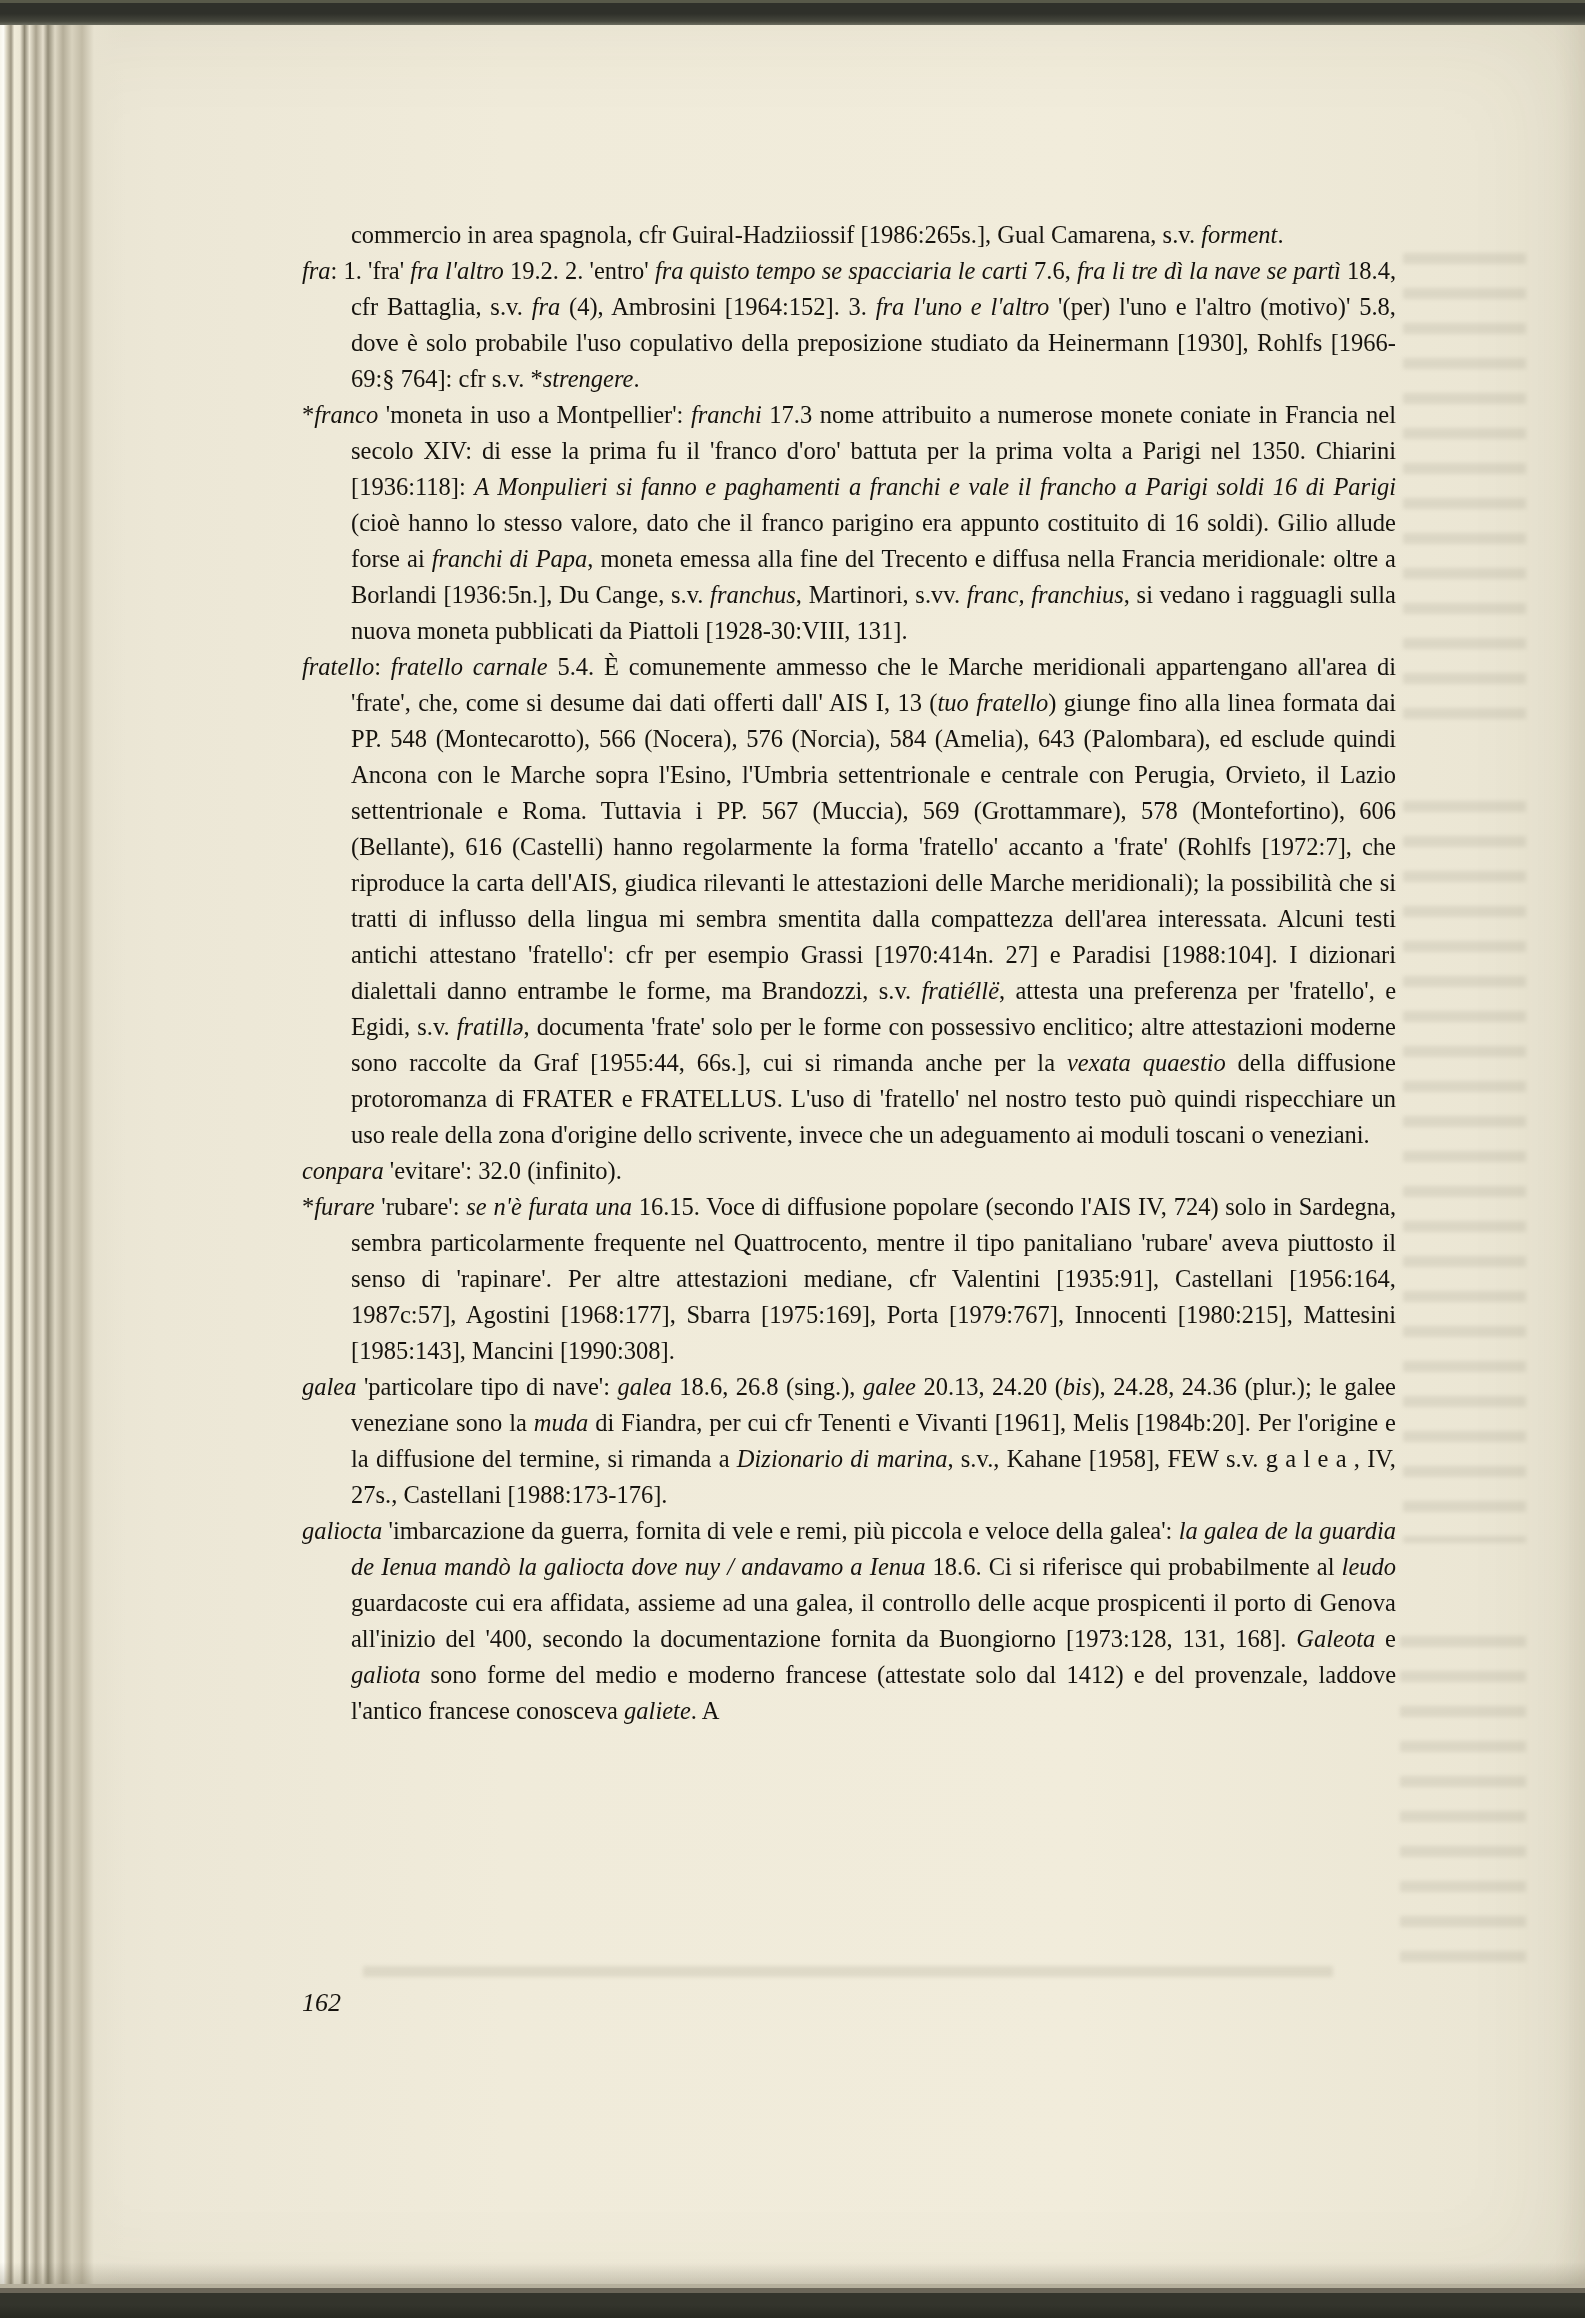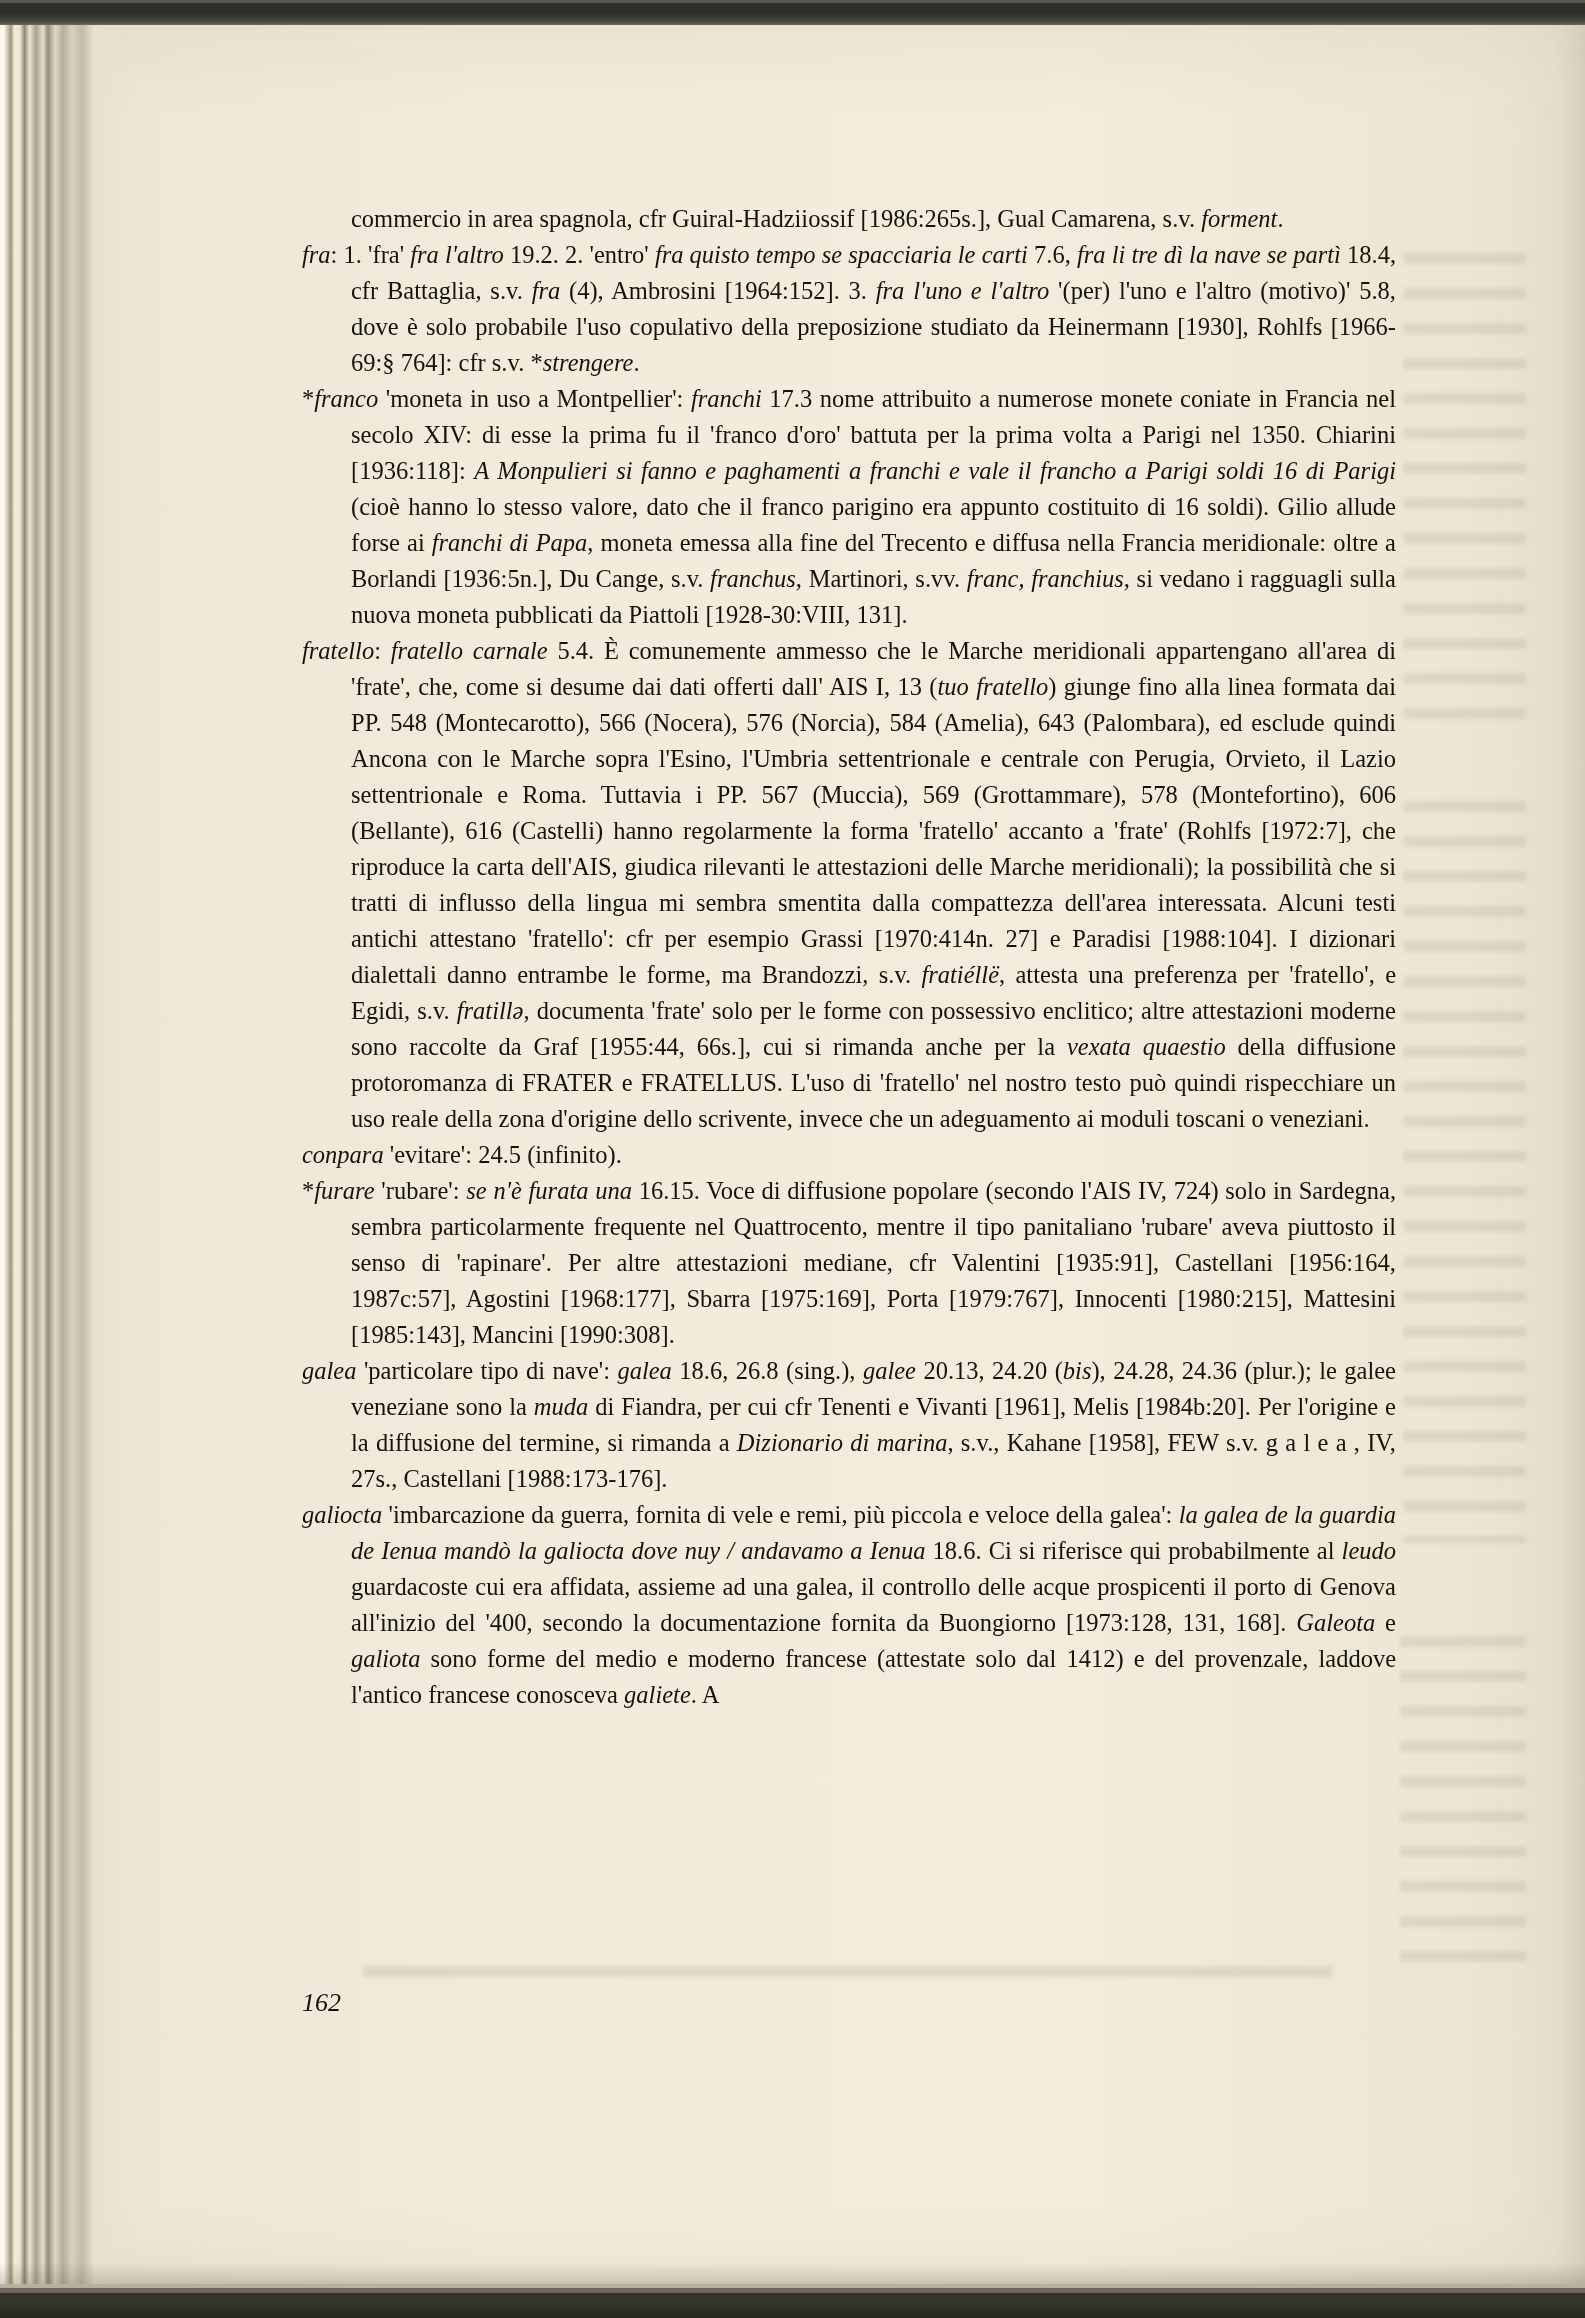--- a/index.html
+++ b/index.html
@@ -57,21 +57,21 @@
     background: #8f8a74; opacity: 0.18; filter: blur(2.1px);
   }
   
   .text-block {
     position: absolute; left: 302px; top: 201px; width: 1094px;
     font-size: 24.5px; line-height: 36px;
     color: #16130e;
     text-align: justify;
   }
   .entry { margin: 0; padding-left: 49px; text-indent: -49px; }
-  .entry.continuation { text-indent: 0; }
+  .entry.continuation { text-indent: 0; margin-top: 16px; }
   .it { font-style: italic; }
   sup { font-size: 0.6em; vertical-align: baseline; position: relative; top: -0.45em; line-height: 0; }
   .page-number {
     position: absolute; left: 302px; top: 1988px;
     font-size: 26px; color: #16130e; font-style: italic;
   }
 </style>
 </head>
 <body>
 
@@ -82,21 +82,21 @@
 <div class="bleed bleed-a"></div>
 <div class="bleed bleed-b"></div>
 <div class="bleed bleed-c"></div>
 <div class="bleed-line"></div>
 
 <main class="text-block">
     <p class="entry continuation"><span>commercio in area spagnola, cfr Guiral-Hadziiossif [1986:265s.], Gual Camarena, s.v. </span><span class="it">forment</span><span>.</span></p>
     <p class="entry"><span class="it">fra</span><span>: 1. 'fra' </span><span class="it">fra l'altro</span><span> 19.2. 2. 'entro' </span><span class="it">fra quisto tempo se spacciaria le carti</span><span> 7.6, </span><span class="it">fra li tre dì la nave se partì</span><span> 18.4, cfr Battaglia, s.v. </span><span class="it">fra</span><span> (4), Ambrosini [1964:152]. 3. </span><span class="it">fra l'uno e l'altro</span><span> '(per) l'uno e l'altro (motivo)' 5.8, dove è solo probabile l'uso copulativo della preposizione studiato da Heinermann [1930], Rohlfs [1966-69:§ 764]: cfr s.v. *</span><span class="it">strengere</span><span>.</span></p>
     <p class="entry"><span>*</span><span class="it">franco</span><span> 'moneta in uso a Montpellier': </span><span class="it">franchi</span><span> 17.3 nome attribuito a numerose monete coniate in Francia nel secolo XIV: di esse la prima fu il 'franco d'oro' battuta per la prima volta a Parigi nel 1350. Chiarini [1936:118]: </span><span class="it">A Monpulieri si fanno e paghamenti a franchi e vale il francho a Parigi soldi 16 di Parigi</span><span> (cioè hanno lo stesso valore, dato che il franco parigino era appunto costituito di 16 soldi). Gilio allude forse ai </span><span class="it">franchi di Papa</span><span>, moneta emessa alla fine del Trecento e diffusa nella Francia meridionale: oltre a Borlandi [1936:5n.], Du Cange, s.v. </span><span class="it">franchus</span><span>, Martinori, s.vv. </span><span class="it">franc, franchius</span><span>, si vedano i ragguagli sulla nuova moneta pubblicati da Piattoli [1928-30:VIII, 131].</span></p>
     <p class="entry"><span class="it">fratello</span><span>: </span><span class="it">fratello carnale</span><span> 5.4. È comunemente ammesso che le Marche meridionali appartengano all'area di 'frate', che, come si desume dai dati offerti dall' AIS I, 13 (</span><span class="it">tuo fratello</span><span>) giunge fino alla linea formata dai PP. 548 (Montecarotto), 566 (Nocera), 576 (Norcia), 584 (Amelia), 643 (Palombara), ed esclude quindi Ancona con le Marche sopra l'Esino, l'Umbria settentrionale e centrale con Perugia, Orvieto, il Lazio settentrionale e Roma. Tuttavia i PP. 567 (Muccia), 569 (Grottammare), 578 (Montefortino), 606 (Bellante), 616 (Castelli) hanno regolarmente la forma 'fratello' accanto a 'frate' (Rohlfs [1972:7], che riproduce la carta dell'AIS, giudica rilevanti le attestazioni delle Marche meridionali); la possibilità che si tratti di influsso della lingua mi sembra smentita dalla compattezza dell'area interessata. Alcuni testi antichi attestano 'fratello': cfr per esempio Grassi [1970:414n. 27] e Paradisi [1988:104]. I dizionari dialettali danno entrambe le forme, ma Brandozzi, s.v. </span><span class="it">fratiéllë</span><span>, attesta una preferenza per 'fratello', e Egidi, s.v. </span><span class="it">fratillə</span><span>, documenta 'frate' solo per le forme con possessivo enclitico; altre attestazioni moderne sono raccolte da Graf [1955:44, 66s.], cui si rimanda anche per la </span><span class="it">vexata quaestio</span><span> della diffusione protoromanza di FRATER e FRATELLUS. L'uso di 'fratello' nel nostro testo può quindi rispecchiare un uso reale della zona d'origine dello scrivente, invece che un adeguamento ai moduli toscani o veneziani.</span></p>
-    <p class="entry"><span class="it">conpara</span><span> 'evitare': 24.5 (infinito).</span></p>
+    <p class="entry"><span class="it">conpara</span><span> 'evitare': 32.0 (infinito).</span></p>
     <p class="entry"><span>*</span><span class="it">furare</span><span> 'rubare': </span><span class="it">se n'è furata una</span><span> 16.15. Voce di diffusione popolare (secondo l'AIS IV, 724) solo in Sardegna, sembra particolarmente frequente nel Quattrocento, mentre il tipo panitaliano 'rubare' aveva piuttosto il senso di 'rapinare'. Per altre attestazioni mediane, cfr Valentini [1935:91], Castellani [1956:164, 1987c:57], Agostini [1968:177], Sbarra [1975:169], Porta [1979:767], Innocenti [1980:215], Mattesini [1985:143], Mancini [1990:308].</span></p>
     <p class="entry"><span class="it">galea</span><span> 'particolare tipo di nave': </span><span class="it">galea</span><span> 18.6, 26.8 (sing.), </span><span class="it">galee</span><span> 20.13, 24.20 (</span><span class="it">bis</span><span>), 24.28, 24.36 (plur.); le galee veneziane sono la </span><span class="it">muda</span><span> di Fiandra, per cui cfr Tenenti e Vivanti [1961], Melis [1984b:20]. Per l'origine e la diffusione del termine, si rimanda a </span><span class="it">Dizionario di marina</span><span>, s.v., Kahane [1958], FEW s.v. g a l e a , IV, 27s., Castellani [1988:173-176].</span></p>
     <p class="entry"><span class="it">galiocta</span><span> 'imbarcazione da guerra, fornita di vele e remi, più piccola e veloce della galea': </span><span class="it">la galea de la guardia de Ienua mandò la galiocta dove nuy / andavamo a Ienua</span><span> 18.6. Ci si riferisce qui probabilmente al </span><span class="it">leudo</span><span> guardacoste cui era affidata, assieme ad una galea, il controllo delle acque prospicenti il porto di Genova all'inizio del '400, secondo la documentazione fornita da Buongiorno [1973:128, 131, 168]. </span><span class="it">Galeota</span><span> e </span><span class="it">galiota</span><span> sono forme del medio e moderno francese (attestate solo dal 1412) e del provenzale, laddove l'antico francese conosceva </span><span class="it">galiete</span><span>. A</span></p>
   </main>
 
 <div class="page-number">162</div>
 
 <div class="band-bottom-shadow"></div>
 <div class="band-top"></div>
 <div class="band-bottom"></div>

